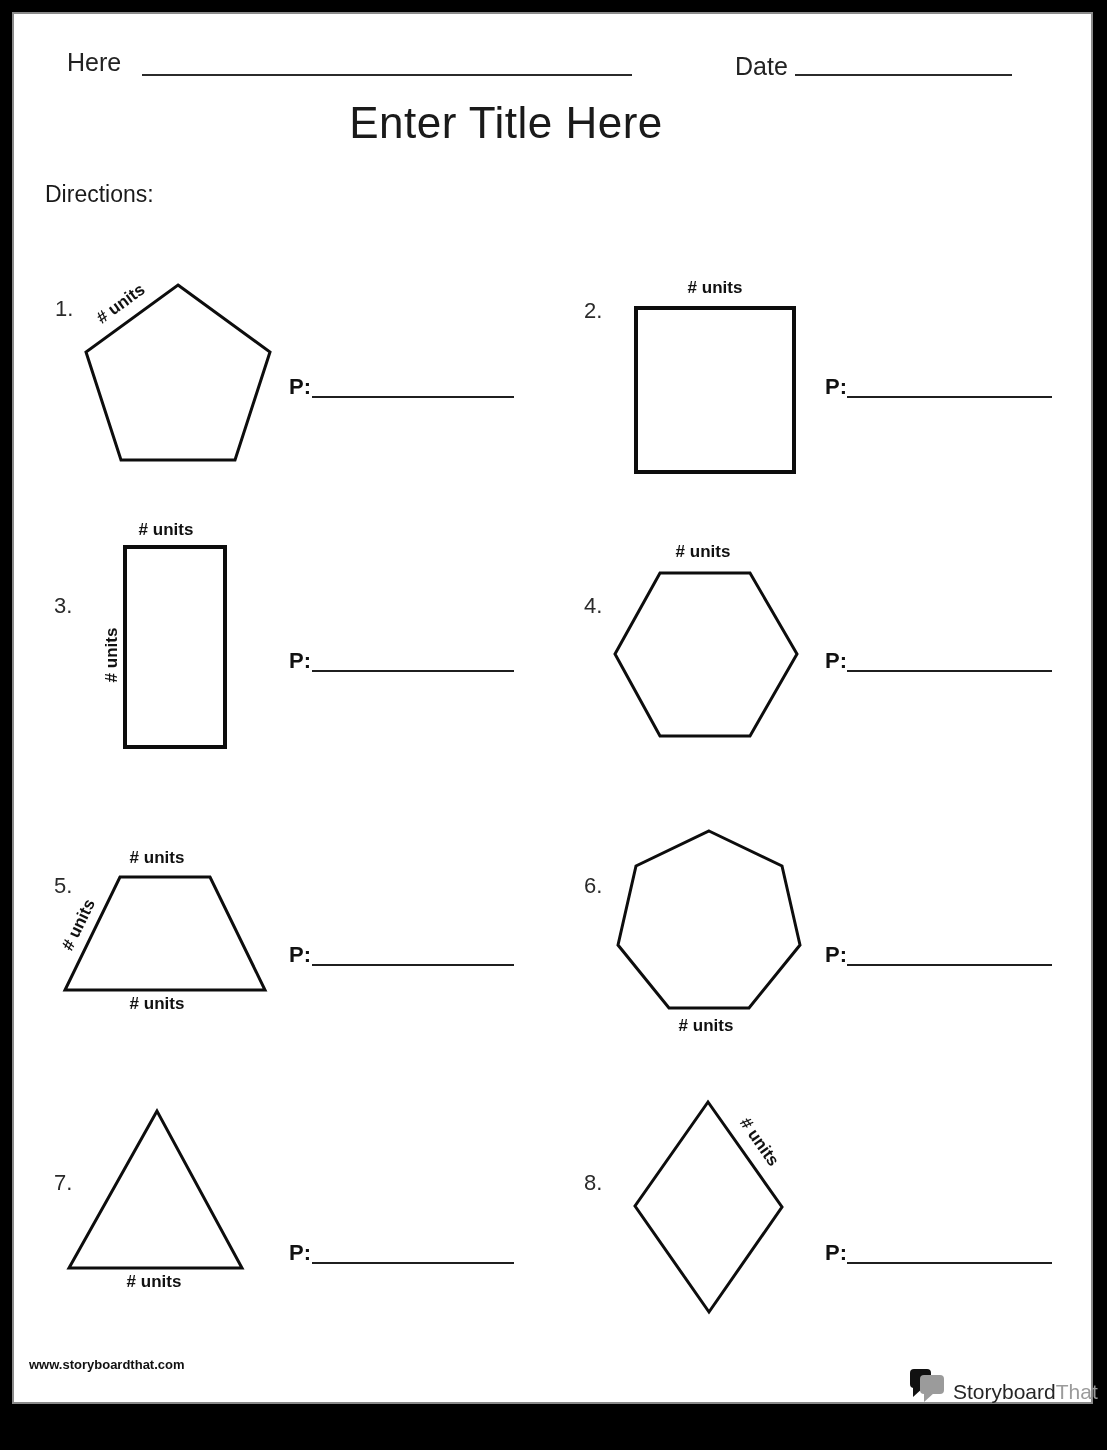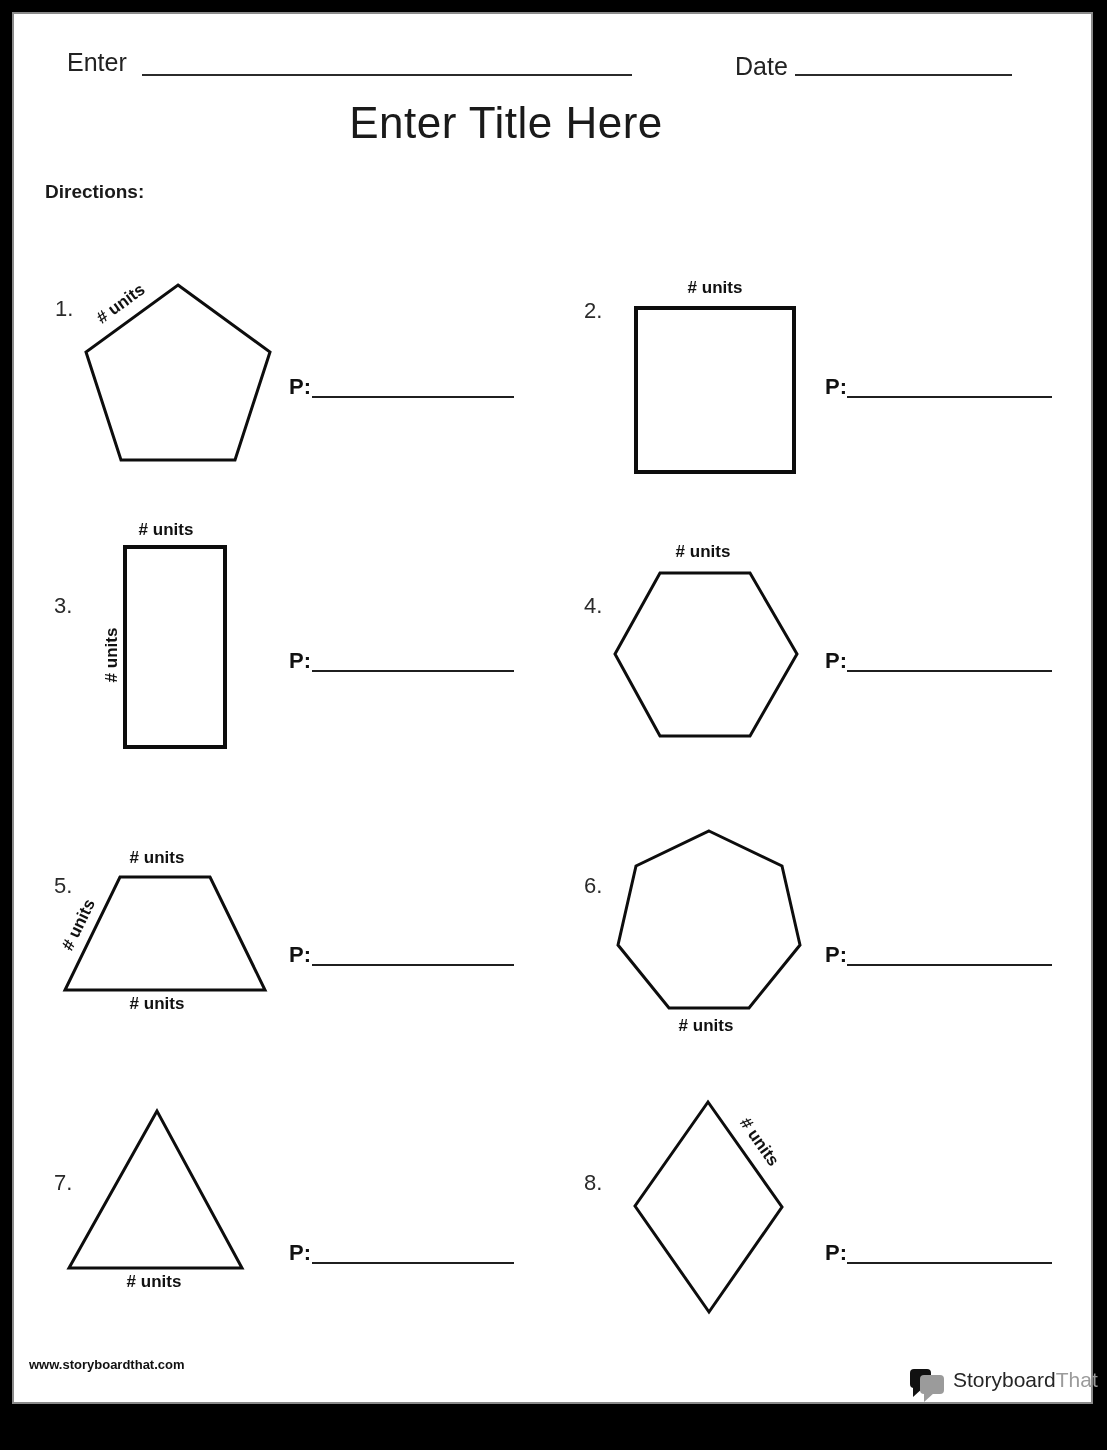--- a/index.html
+++ b/index.html
@@ -9,39 +9,39 @@
     font-family:"Liberation Sans", sans-serif; overflow:hidden;
   }
   #sheet {
     position:absolute; left:12px; top:12px; width:1081px; height:1392px;
     background:#ffffff; border:2px solid #8a8a8a;
   }
   .abs { position:absolute; color:#1a1a1a; }
   .hdr-label { font-size:25px; font-weight:400; color:#222; }
   .fill-line { position:absolute; height:0; border-bottom:2px solid #2b2b2b; }
   .title { font-size:44px; font-weight:400; color:#1a1a1a; text-align:center; letter-spacing:0.5px; }
-  .directions { font-size:19px; color:#1a1a1a;font-weight:bold; }
+  .directions { font-size:23px; color:#1a1a1a; }
   .num { font-size:22px; color:#2a2a2a; }
   .units { font-size:17px; font-weight:600; width:110px; text-align:center; color:#111; white-space:nowrap; }
   .plabel { font-size:22px; font-weight:700; color:#111; }
   .ansline { border-bottom:2px solid #1f1f1f; }
   .shape-svg { position:absolute; }
   .shape-svg polygon, .shape-svg rect { fill:none; stroke:#0d0d0d; stroke-linejoin:miter; }
   .footer-site { font-size:13px; font-weight:700; color:#111; font-stretch:condensed; }
   .logo-text { font-size:21px; font-weight:500; white-space:nowrap; }
   .logo-text .primary { color:#262626; }
   .logo-text .secondary { color:#9b9b9b; }
 </style>
 </head>
 <body>
 
 <div id="canvas">
   <div id="sheet">
 
-    <span class="abs hdr-label" style="left:53px; top:34px;">Enter</span>
+    <span class="abs hdr-label" style="left:53px; top:34px;">Here</span>
     <div class="fill-line" style="left:128px; top:60px; width:490px;"></div>
     <span class="abs hdr-label" style="left:721px; top:38px;">Date</span>
     <div class="fill-line" style="left:781px; top:60px; width:217px;"></div>
 
     <div class="abs title" style="left:0; top:84px; width:984px;">Enter Title Here</div>
 
     <span class="abs directions" style="left:31px; top:167px;">Directions:</span>
 
     <span class="abs num" style="left:41px; top:282px;">1.</span>
     <svg class="shape-svg" style="left:66px; top:266px;" width="196" height="186">
@@ -105,21 +105,21 @@
     <span class="abs num" style="left:570px; top:1156px;">8.</span>
     <svg class="shape-svg" style="left:615px; top:1082px;" width="160" height="222">
       <polygon points="79,6 153,111 80,216 6,110" stroke-width="3"></polygon>
     </svg>
     <span class="abs units" style="left:690px; top:1118px; transform:rotate(55deg);"># units</span>
     <span class="abs plabel" style="left:811px; top:1226px;">P:</span>
     <div class="abs ansline" style="left:833px; top:1228px; width:205px; height:22px;"></div>
 
     <span class="abs footer-site" style="left:15px; top:1343px;">www.storyboardthat.com</span>
 
-    <div class="abs" style="left:895px; top:1354px; display:flex; align-items:flex-start;">
+    <div class="abs" style="left:895px; top:1354px; display:flex; align-items:flex-end;">
       <svg width="38" height="36" viewBox="0 0 38 36">
         <rect x="1" y="1" width="21" height="19" rx="4" fill="#111111"></rect>
         <path d="M4 16 L4 29 L15 19 Z" fill="#111111"></path>
         <rect x="11" y="7" width="24" height="19" rx="4" fill="#9b9b9b"></rect>
         <path d="M15 23 L15 34 L25 25 Z" fill="#9b9b9b"></path>
       </svg>
       <span class="logo-text" style="margin-left:6px;">
         <span class="primary">Storyboard</span><span class="secondary">That</span>
       </span>
     </div>

